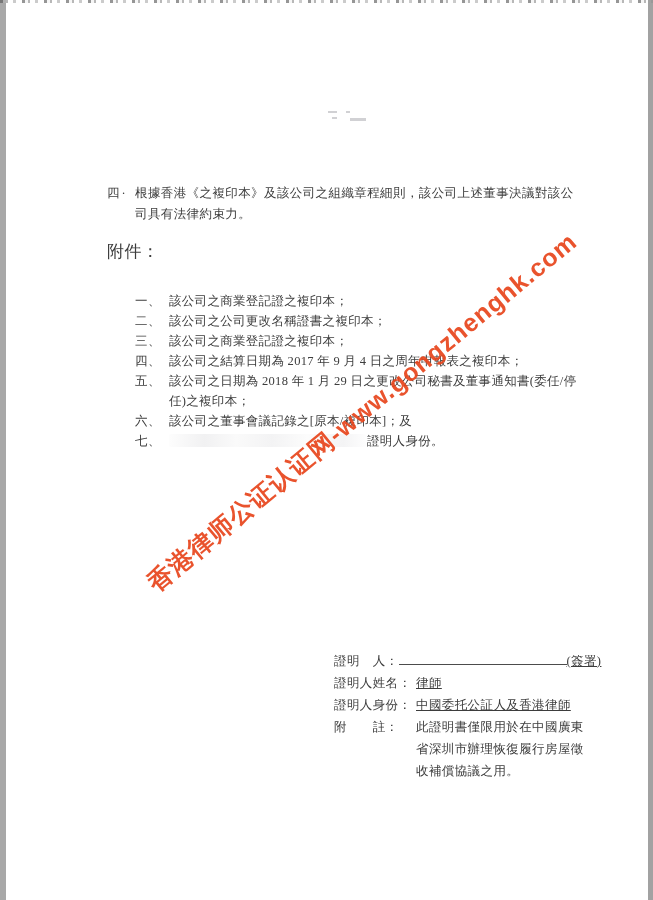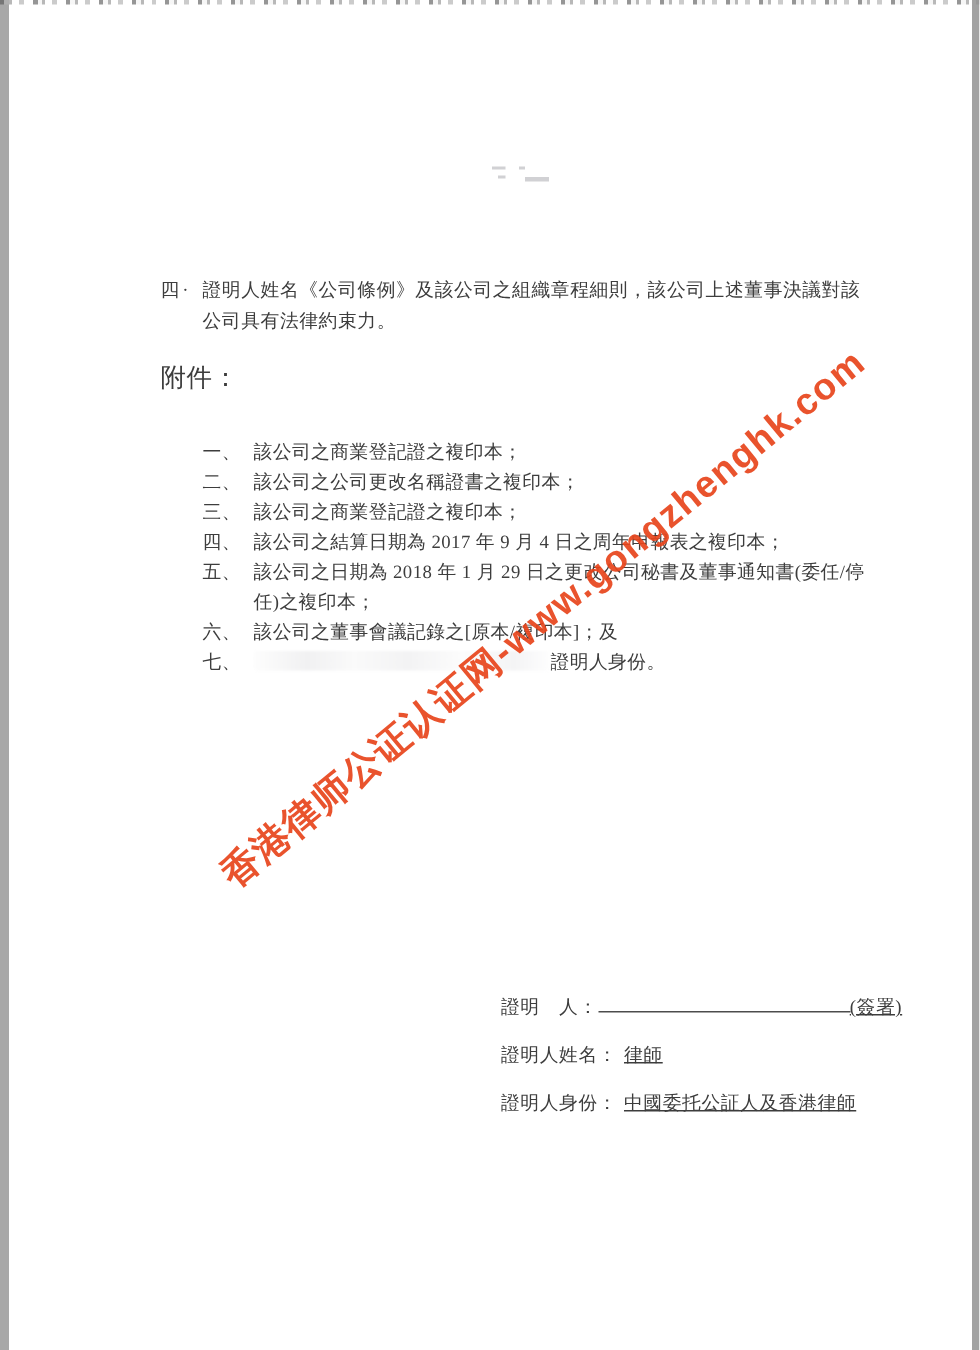--- a/index.html
+++ b/index.html
@@ -39,21 +39,21 @@
   .row .txt{width:420px;letter-spacing:.3px;}
 
   .redacted{
     display:inline-block;vertical-align:middle;width:198px;height:13px;margin-top:-3px;
     background:linear-gradient(90deg,#fdfdfd,#f1f1f2 18%,#fafafa 34%,#f3f3f4 52%,#fcfcfc 70%,#f4f4f5 88%,#fefefe);
     filter:blur(.6px);border-radius:2px;z-index:3;position:relative;
   }
 
   
   .cert{position:absolute;left:334px;top:650px;font-size:12.5px;z-index:2;letter-spacing:.4px;}
-  .cert .crow{display:flex;line-height:22px;align-items:baseline;margin-top:10px;}
+  .cert .crow{display:flex;line-height:22px;align-items:baseline;}
   .cert .lbl{white-space:pre;flex:none;}
   .cert .lbl.w{width:82px;}
   .cert .sig-line{display:inline-block;width:168px;height:12px;border-bottom:1px solid #4c4c4c;flex:none;}
   .cert .val{white-space:pre;text-decoration:underline;}
   .note-val{width:172px;line-height:22px;}
   .note-val div{white-space:pre;}
 
   
   .watermark{
     position:absolute;left:362px;top:412px;z-index:6;
@@ -74,21 +74,21 @@
   <div class="edge-right"></div>
   <div class="smudge">
       <i></i>
       <i></i>
       <i></i>
       <i></i>
     </div>
 
   <div class="para4">
     <span class="num">四·</span>
-    <span>證明人姓名《公司條例》及該公司之組織章程細則，該公司上述董事決議對該公司具有法律約束力。</span>
+    <span>根據香港《之複印本》及該公司之組織章程細則，該公司上述董事決議對該公司具有法律約束力。</span>
   </div>
 
   <div class="attach-label">附件：</div>
 
   <div class="list">
     <div class="row">
       <span class="num">一、</span>
       <span class="txt">該公司之商業登記證之複印本；</span>
     </div>
     <div class="row">
@@ -124,17 +124,25 @@
       <span class="val">(簽署)</span>
     </div>
     <div class="crow">
       <span class="lbl w">證明人姓名：</span>
       <span class="val">律師</span>
     </div>
     <div class="crow">
       <span class="lbl w">證明人身份：</span>
       <span class="val">中國委托公証人及香港律師</span>
     </div>
+    <div class="crow">
+      <span class="lbl w">附　　註：</span>
+      <span class="note-val">
+        <div>此證明書僅限用於在中國廣東</div>
+        <div>省深圳市辦理恢復履行房屋徵</div>
+        <div>收補償協議之用。</div>
+      </span>
+    </div>
   </div>
 
   <div class="watermark" style="color: rgb(232, 69, 28);">香港律师公证认证网-www.gongzhenghk.com</div>
 
 </div>
 
 </body></html>

